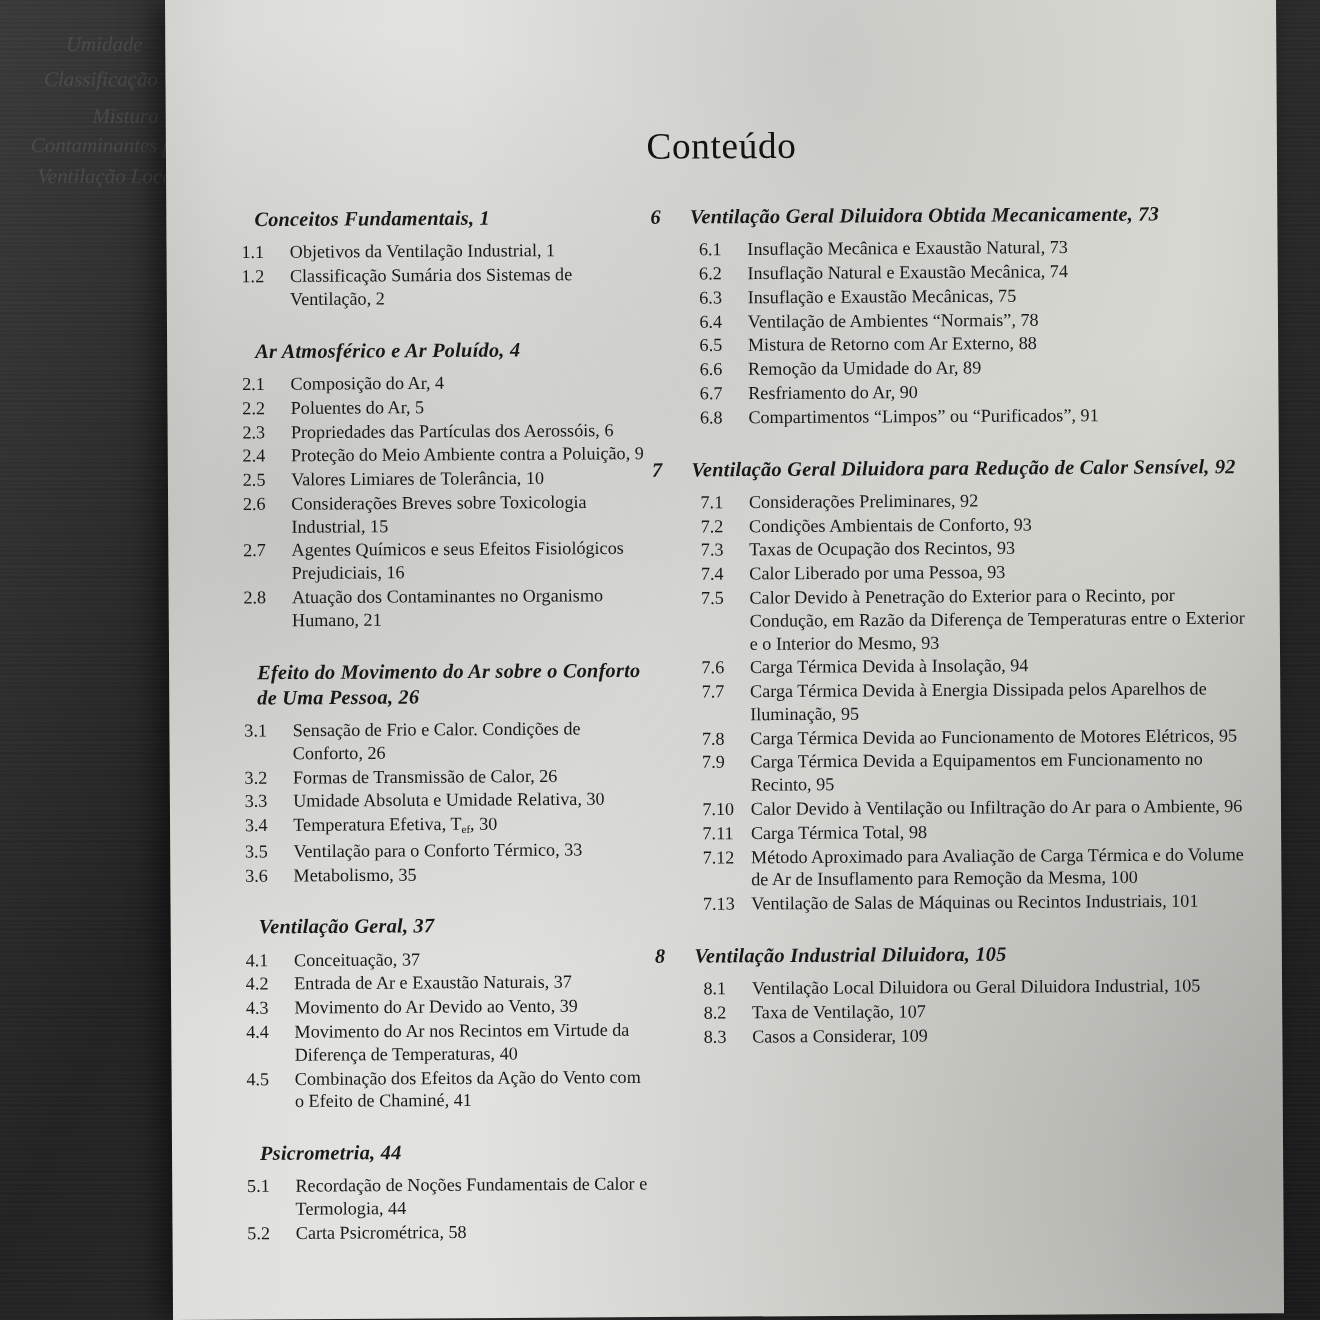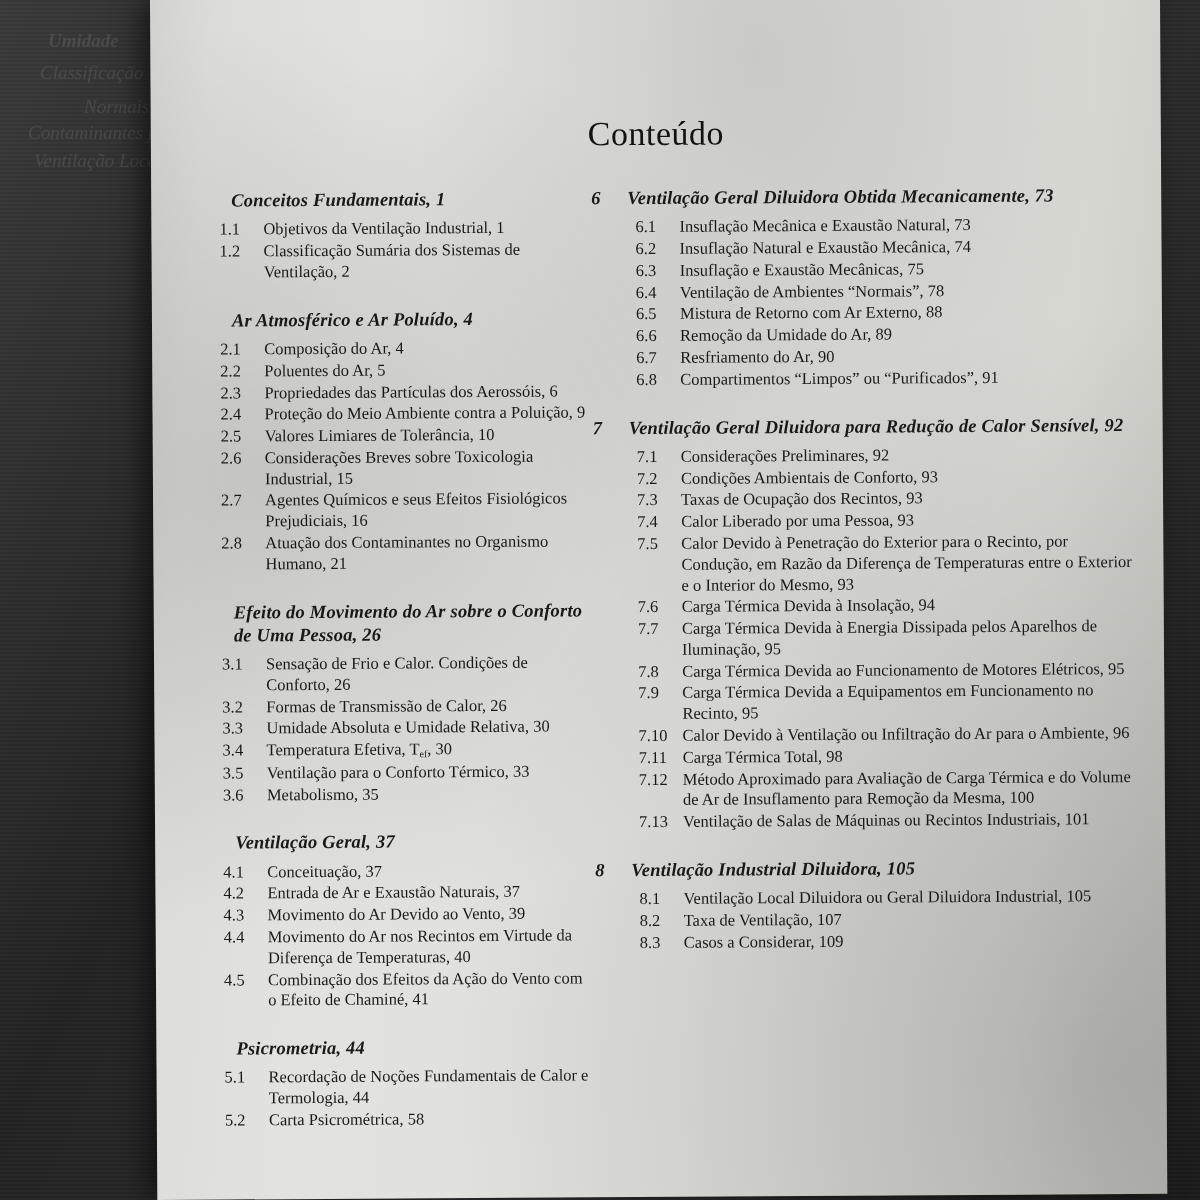--- a/index.html
+++ b/index.html
@@ -128,23 +128,23 @@
   <div class="bg-noise"></div>
   <div id="bg-text-layer">
       <div class="bg-text" style="left: 640px; top: 38px;">Tabelas (18), adota</div>
       <div class="bg-text" style="left: 600px; top: 10px;">Exposição dos Poluentes por Fonte</div>
       <div class="bg-text" style="left: 615px; top: 62px;">Capacidade de Retenção</div>
       <div class="bg-text" style="left: 600px; top: 92px;">Ventilação de Ambientes Relativa</div>
       <div class="bg-text" style="left: 612px; top: 118px;">Classificação</div>
       <div class="bg-text" style="left: 600px; top: 146px;">Concentração de Contaminantes</div>
       <div class="bg-text" style="left: 600px; top: 168px;">Considerações Preliminares, Gerais</div>
       <div class="bg-text" style="left: 614px; top: 188px;">Comportamento do Outro para fora</div>
-      <div class="bg-text" style="left: 48px; top: 30px; font-weight: bold;">Umidade</div>
+      <div class="bg-text" style="left: 60px; top: 30px;">Umidade</div>
       <div class="bg-text" style="left: 40px; top: 62px;">Classificação</div>
-      <div class="bg-text" style="left: 84px; top: 96px;">Normais</div>
+      <div class="bg-text" style="left: 84px; top: 96px;">Mistura</div>
       <div class="bg-text" style="left: 28px; top: 122px;">Contaminantes por Concentração</div>
       <div class="bg-text" style="left: 34px; top: 150px;">Ventilação Local Exaustora</div>
     </div>
 
   <div class="paper">
     <div class="content">
       <div class="doc-title">Conteúdo</div>
       <div class="col col-left" id="col-left">
           <div class="chapter">
             <div class="chap-num"></div>

